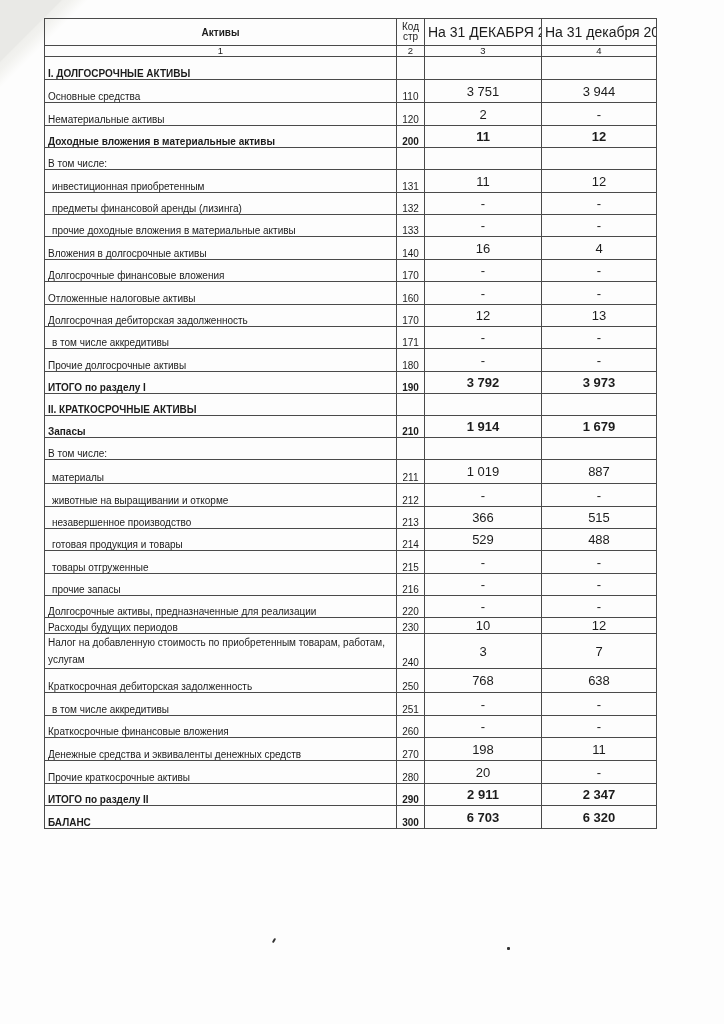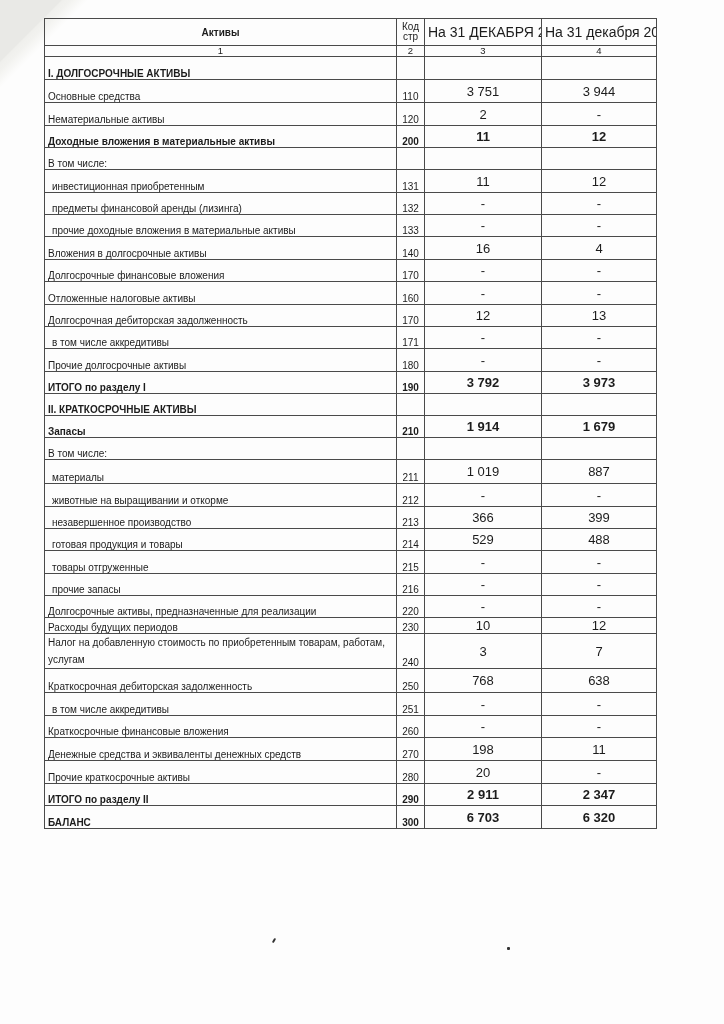--- a/index.html
+++ b/index.html
@@ -200,21 +200,21 @@
       <tr style="height: 23px;">
         <td class="name indent">животные на выращивании и откорме</td>
         <td class="code">212</td>
         <td class="val">-</td>
         <td class="val">-</td>
       </tr>
       <tr style="height: 22px;">
         <td class="name indent">незавершенное производство</td>
         <td class="code">213</td>
         <td class="val">366</td>
-        <td class="val">399</td>
+        <td class="val">515</td>
       </tr>
       <tr style="height: 22px;">
         <td class="name indent">готовая продукция и товары</td>
         <td class="code">214</td>
         <td class="val">529</td>
         <td class="val">488</td>
       </tr>
       <tr style="height: 23px;">
         <td class="name indent">товары отгруженные</td>
         <td class="code">215</td>

